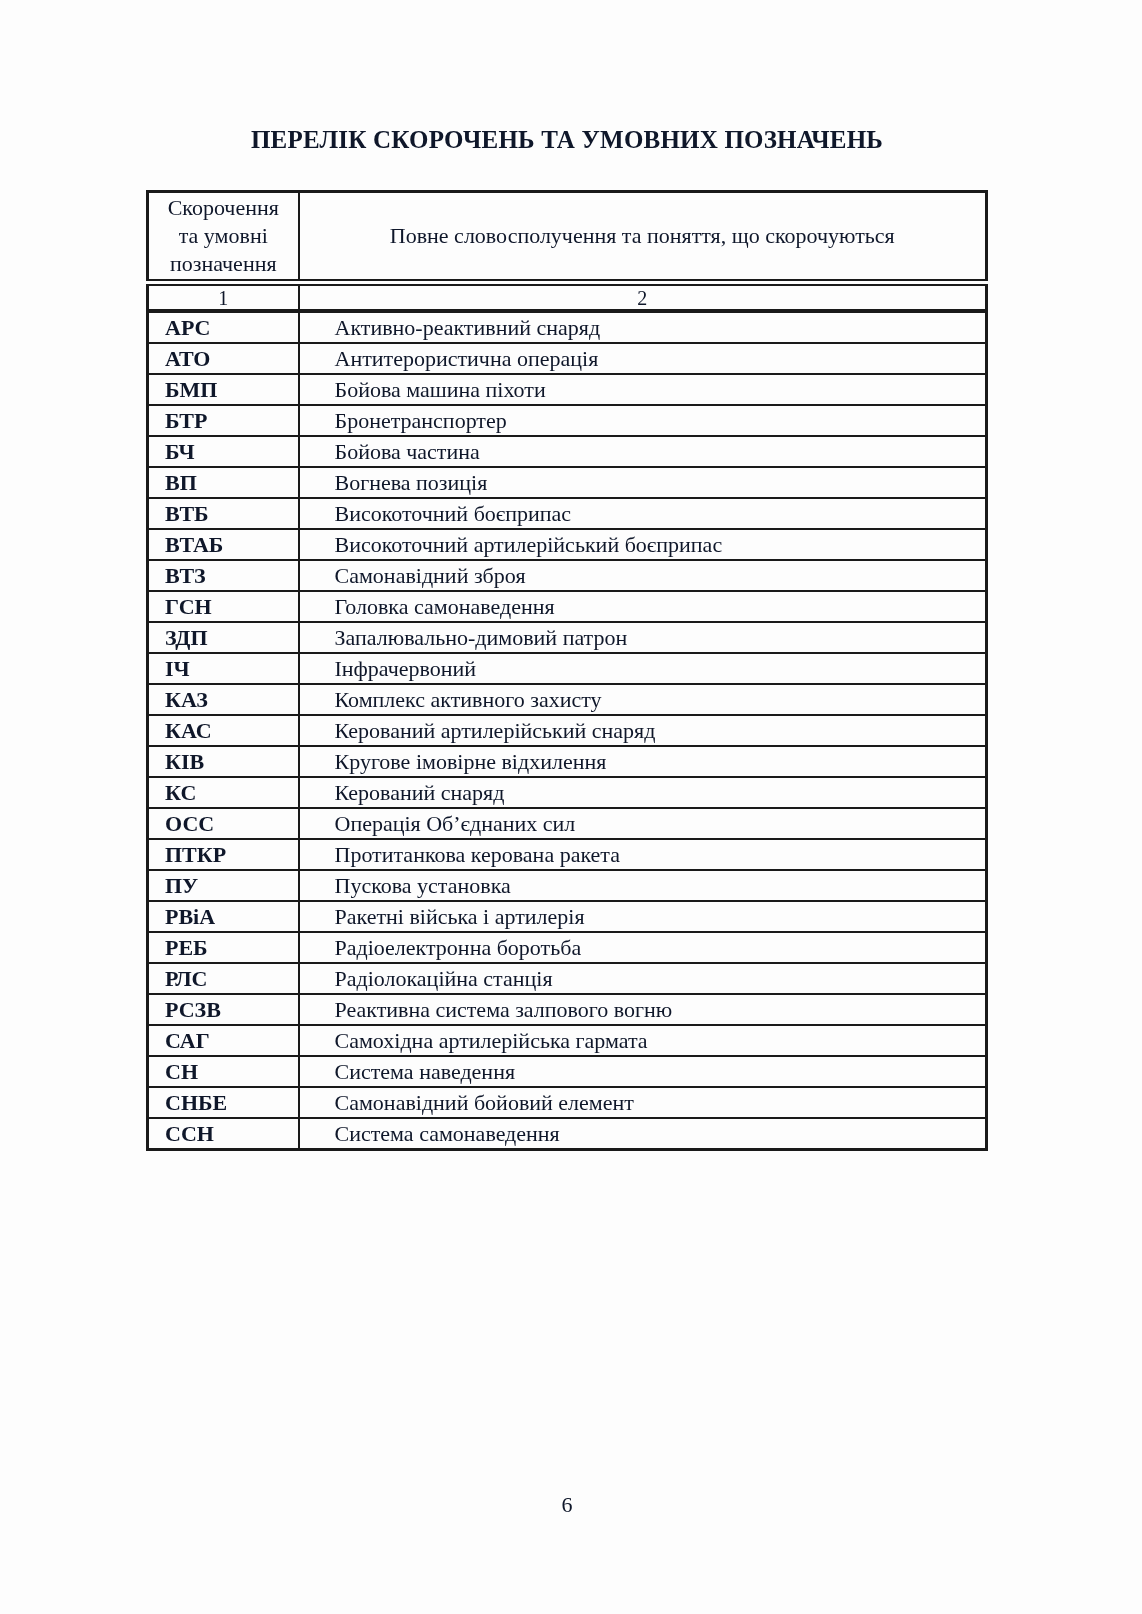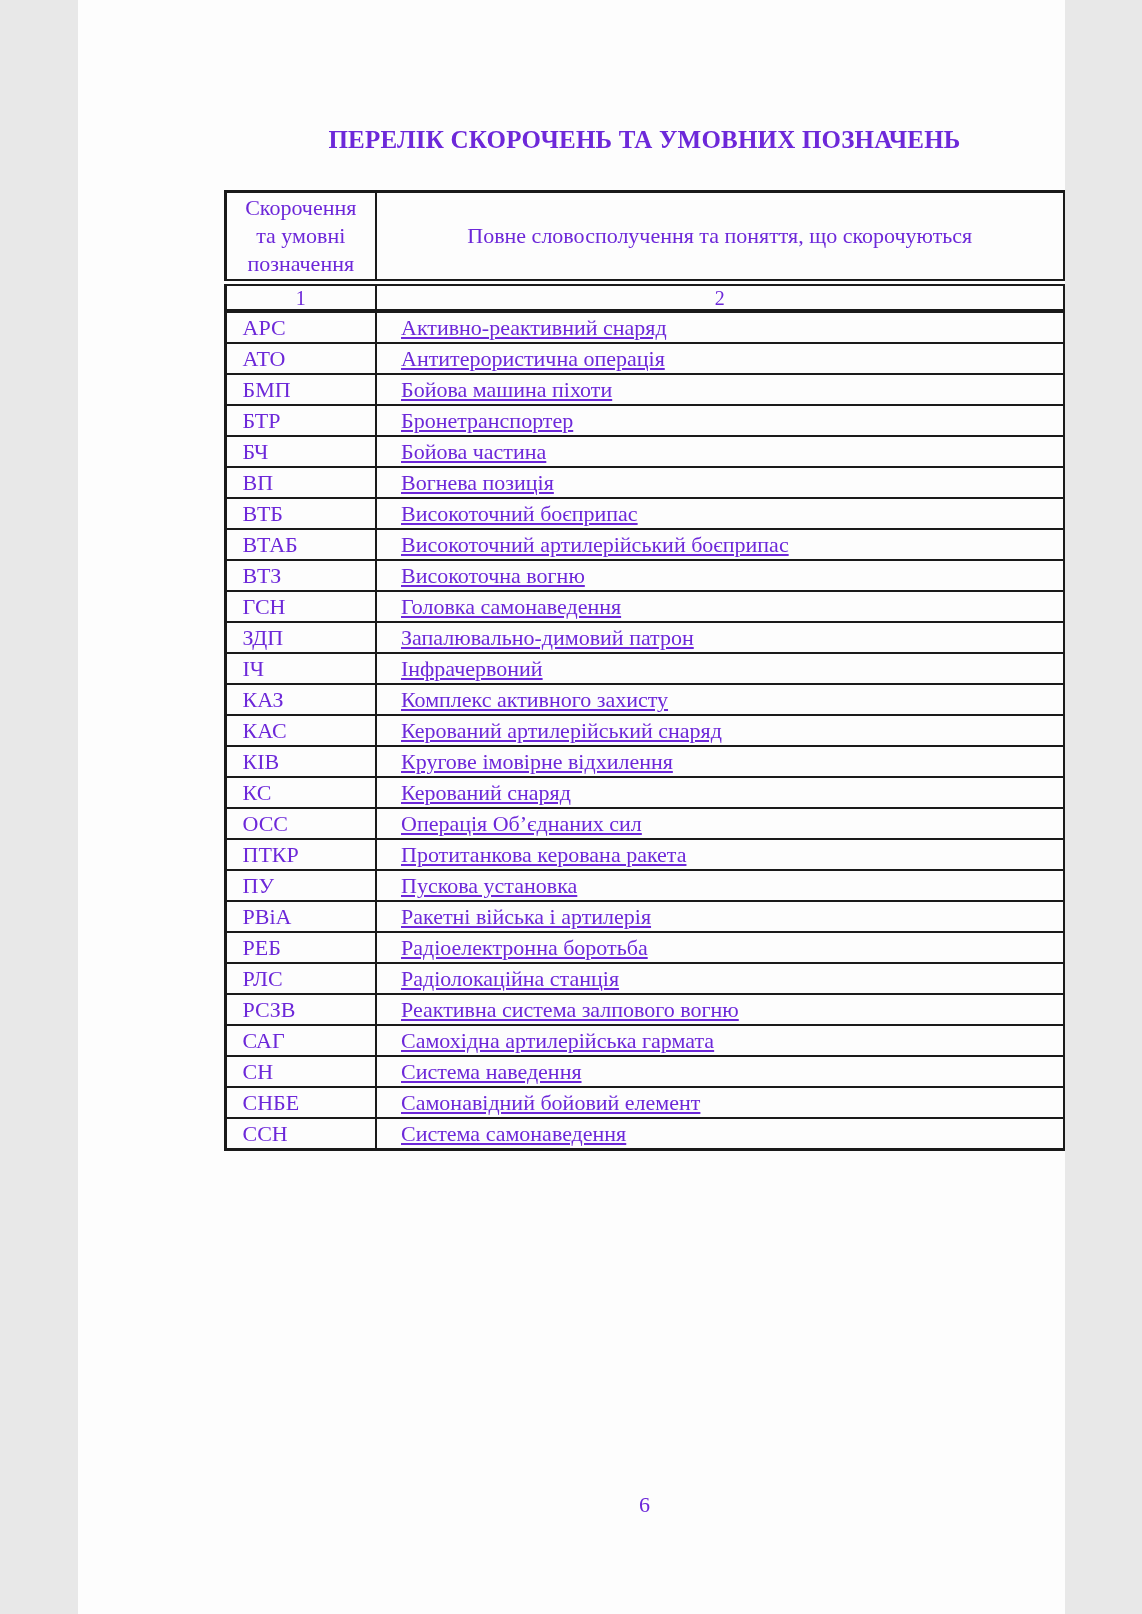--- a/index.html
+++ b/index.html
@@ -1,25 +1,25 @@
 <!DOCTYPE html>
 <html lang="uk"><head>
 <meta charset="utf-8">
 <style>
   html, body { margin: 0; padding: 0; background: #e8e8e8; }
   .page {
     position: relative;
-    width: 987px;
+    width: 1142px;
     height: 1614px;
     margin: 0 auto;
     background: #fdfdfd;
     box-sizing: border-box;
     padding: 125px 0 0 146px;
     font-family: "Liberation Serif", "DejaVu Serif", serif;
-    color: #6d28d9;
+    color: #0f172a;
     overflow: hidden;
   }
   .title {
     width: 842px;
     margin: 0 0 36px 0;
     font-size: 25px;
     font-weight: bold;
     line-height: 29px;
     text-align: center;
     letter-spacing: 0.2px;
@@ -56,22 +56,22 @@
     line-height: 22px;
     border-bottom: 4px solid #1a1a1a;
   }
   tbody td {
     height: 29px;
     font-size: 22px;
     line-height: 29px;
     vertical-align: middle;
     white-space: nowrap;
   }
-  td.col-abbr { padding-left: 16px; }
-  td.col-full { padding-left: 24px; text-decoration: underline; }
+  td.col-abbr { padding-left: 16px; font-weight: bold; }
+  td.col-full { padding-left: 35px; }
   .page-number {
     position: absolute;
     top: 1492px;
     left: 146px;
     width: 842px;
     text-align: center;
     font-size: 22px;
   }
 </style>
 </head>
@@ -124,21 +124,21 @@
         <tr>
           <td class="col-abbr">ВТБ</td>
           <td class="col-full">Високоточний боєприпас</td>
         </tr>
         <tr>
           <td class="col-abbr">ВТАБ</td>
           <td class="col-full">Високоточний артилерійський боєприпас</td>
         </tr>
         <tr>
           <td class="col-abbr">ВТЗ</td>
-          <td class="col-full">Високоточна вогню</td>
+          <td class="col-full">Самонавідний зброя</td>
         </tr>
         <tr>
           <td class="col-abbr">ГСН</td>
           <td class="col-full">Головка самонаведення</td>
         </tr>
         <tr>
           <td class="col-abbr">ЗДП</td>
           <td class="col-full">Запалювально-димовий патрон</td>
         </tr>
         <tr>

